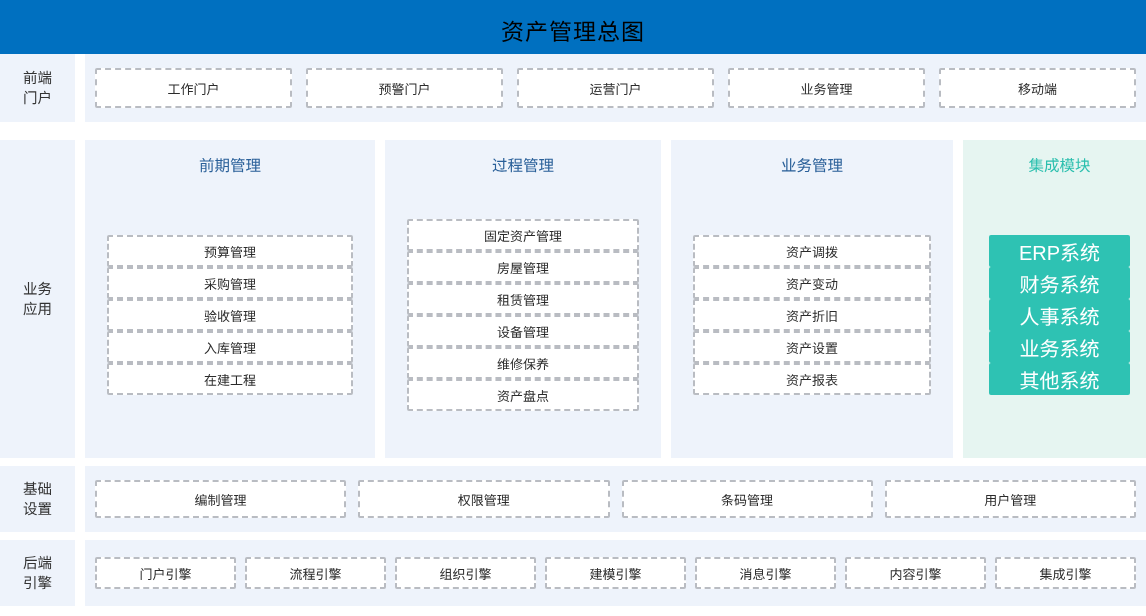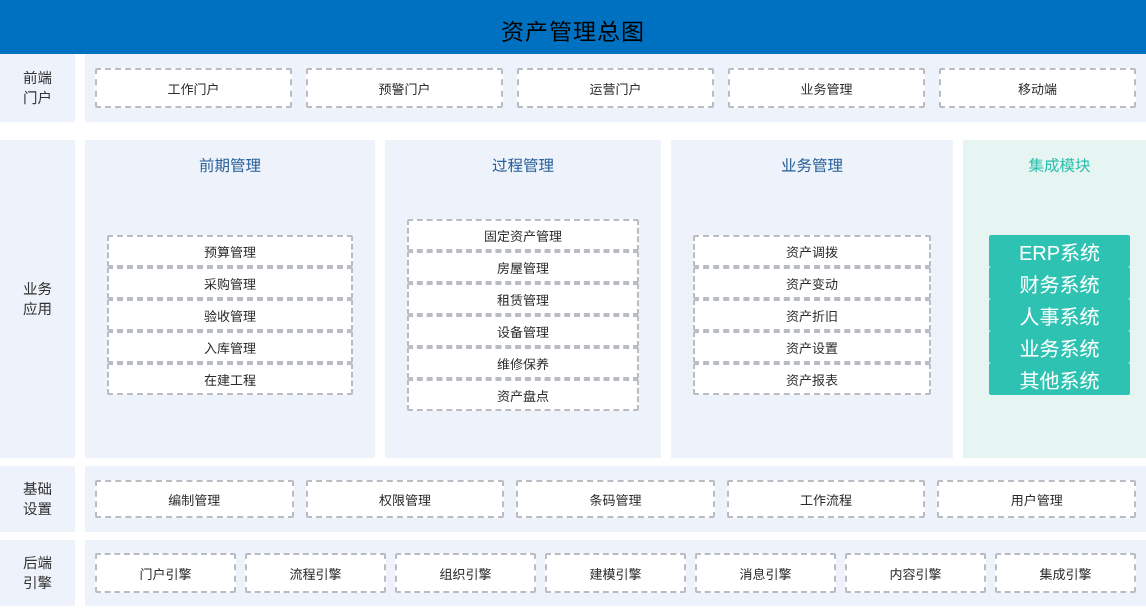--- a/index.html
+++ b/index.html
@@ -152,21 +152,21 @@
   }
 
   
   #row-base { left: 0; top: 466px; width: 1146px; height: 66px; }
   #row-base .band-body { gap: 12px; padding: 0 10px; }
   #row-base .chip { flex: 1 1 0; height: 38px; }
 
   
   #row-engine { left: 0; top: 540px; width: 1146px; height: 66px; }
   #row-engine .band-body { gap: 9px; padding: 0 10px; }
-  #row-engine .chip { flex: 1 1 0; height: 40px; }
+  #row-engine .chip { flex: 1 1 0; height: 32px; }
 </style>
 </head>
 <body>
 
 <div id="diagram">
 
   <div class="header-bar">
     <div class="header-title">资产管理总图</div>
   </div>
 
@@ -250,21 +250,20 @@
       <div>
         <span>基础</span>
         <span>设置</span>
       </div>
     </div>
     <div class="band-gap"></div>
     <div class="band-body">
       <div class="chip">编制管理</div>
       <div class="chip">权限管理</div>
       <div class="chip">条码管理</div>
-      <div class="chip">工作流程</div>
       <div class="chip">用户管理</div>
     </div>
   </div>
 
   <div class="band" id="row-engine">
     <div class="band-label">
       <div>
         <span>后端</span>
         <span>引擎</span>
       </div>

